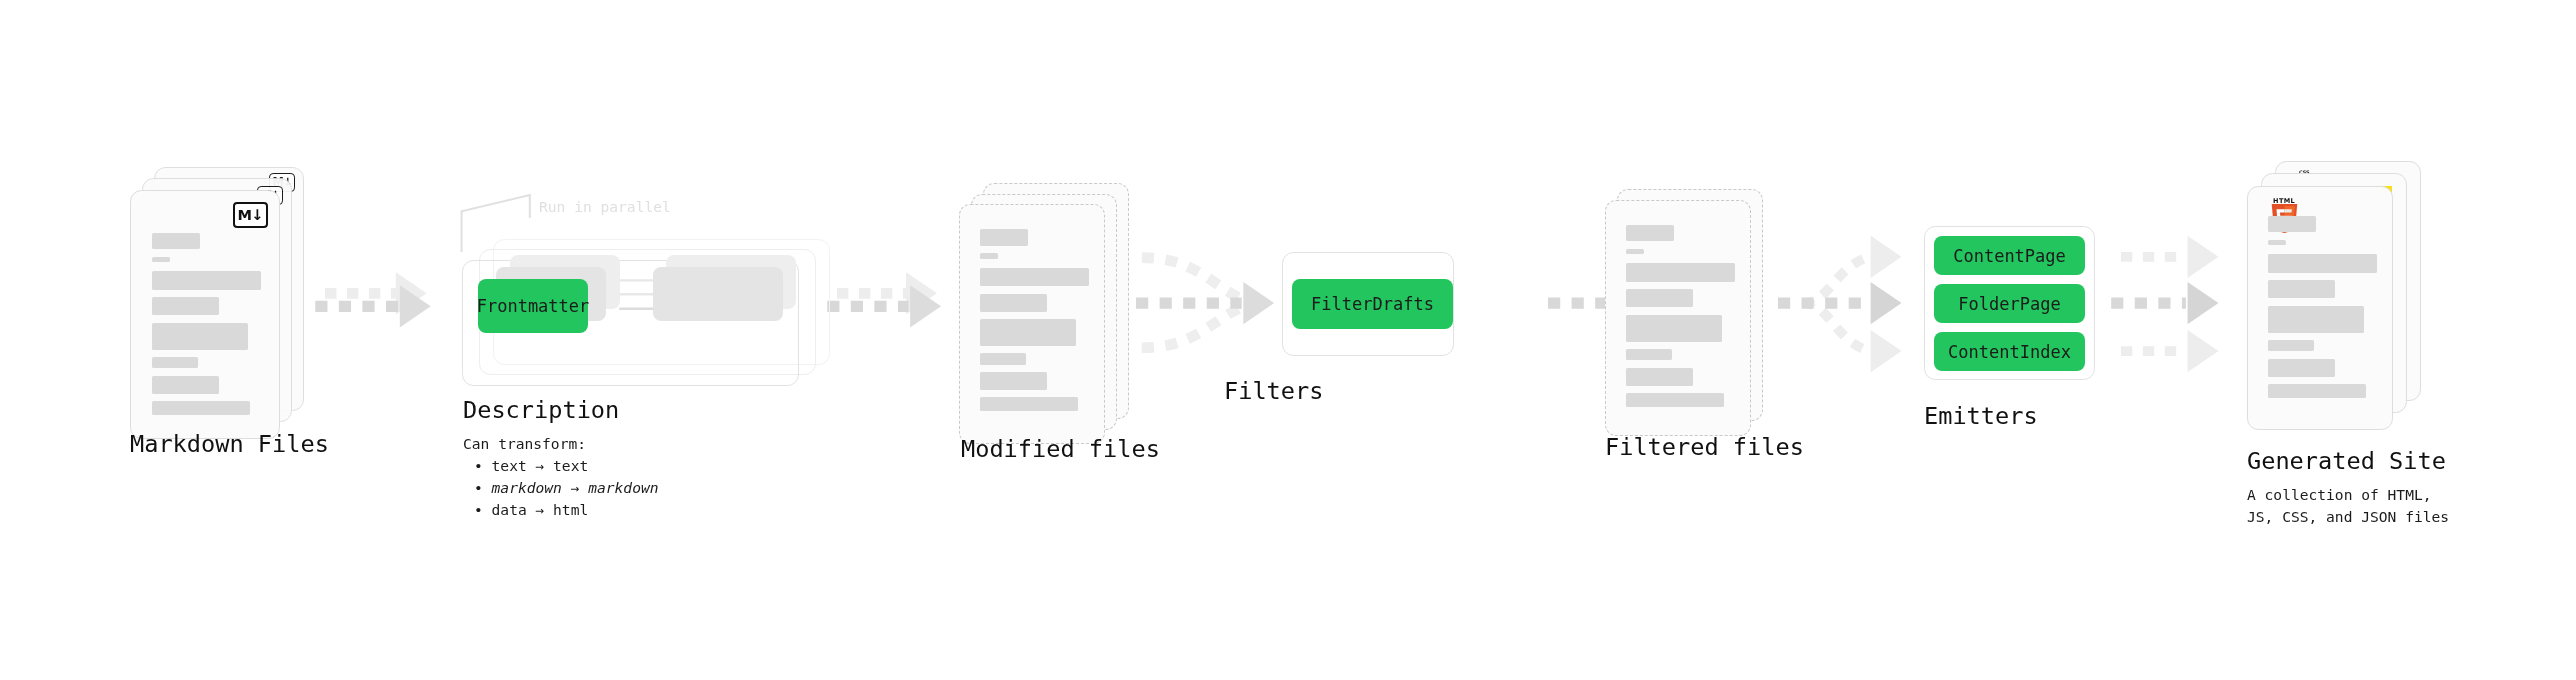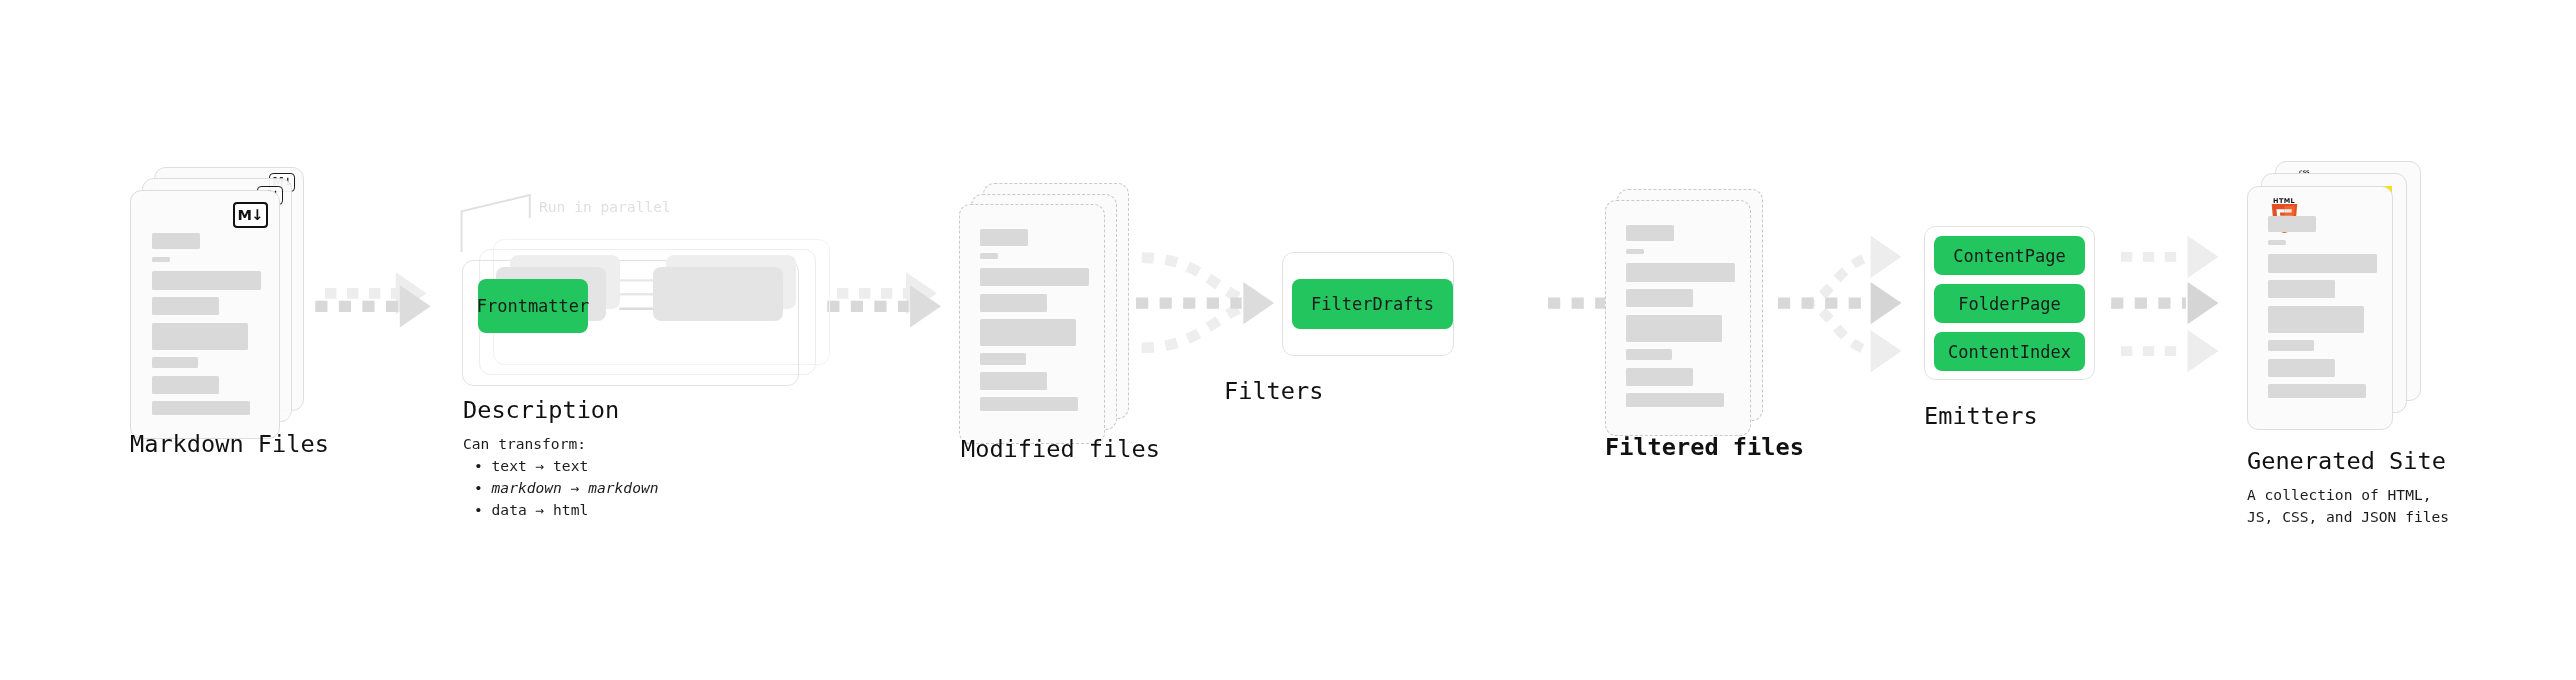--- a/index.html
+++ b/index.html
@@ -262,21 +262,21 @@
           <div class="bar" style="width:109px;height:18.7px;"></div>
           <div class="bar" style="width:67px;height:18px;"></div>
           <div class="bar" style="width:96px;height:27px;"></div>
           <div class="bar" style="width:46px;height:11.4px;"></div>
           <div class="bar" style="width:67px;height:18px;"></div>
           <div class="bar" style="width:98px;height:14px;"></div>
         </div>
       </div>
     </div>
   </div>
-  <div class="title" style="left:1605px;top:433px;font-weight:bold;">Filtered files</div>
+  <div class="title" style="left:1605px;top:433px;">Filtered files</div>
 
   <div class="groupbox" style="left:1924px;top:226px;width:171px;height:154px;"></div>
   <div class="pill" style="left:1934px;top:236px;width:151px;height:39px;">ContentPage</div>
   <div class="pill" style="left:1934px;top:284px;width:151px;height:39px;">FolderPage</div>
   <div class="pill" style="left:1934px;top:332px;width:151px;height:39px;">ContentIndex</div>
   <div class="title" style="left:1924px;top:402px;">Emitters</div>
 
   <div class="node" style="left:2247px;top:161px;">
     <div class="docstack" style="width:179px;height:276px;">
       <div class="doc" style="left:28.4px;top:0px;width:146px;height:240px;">

